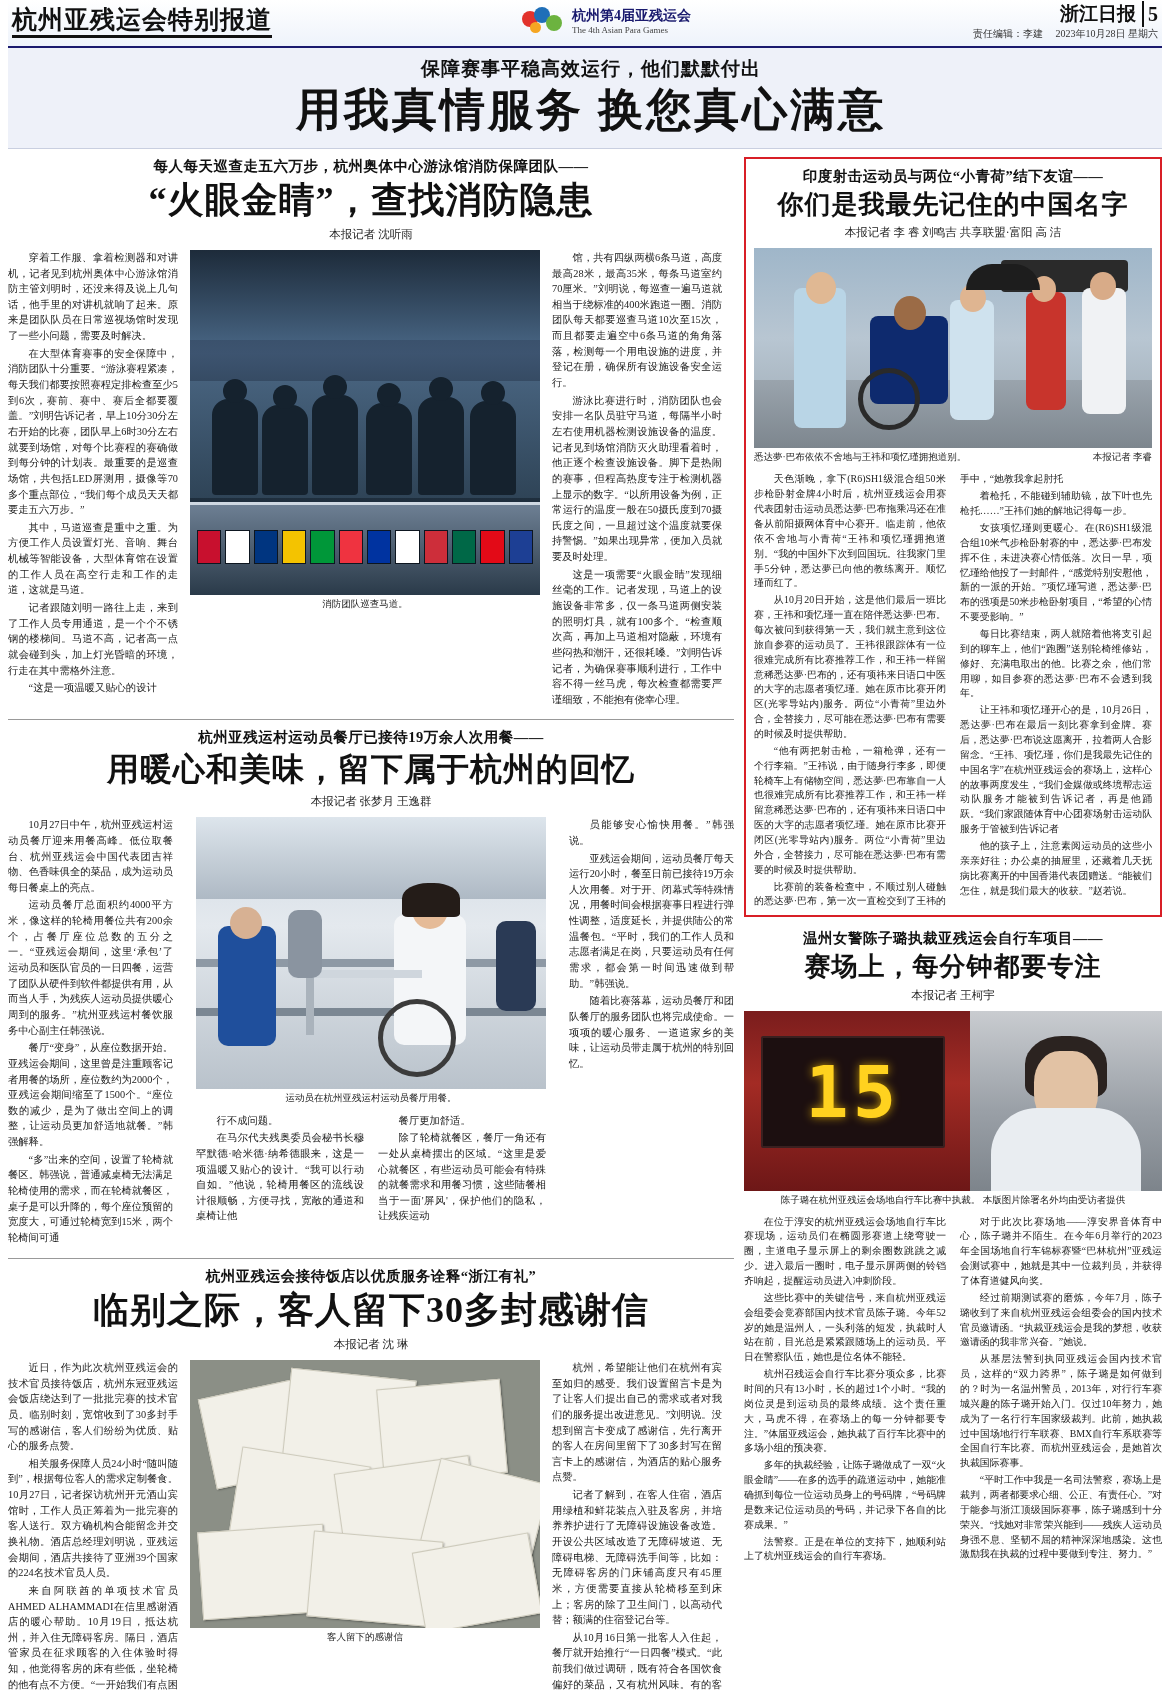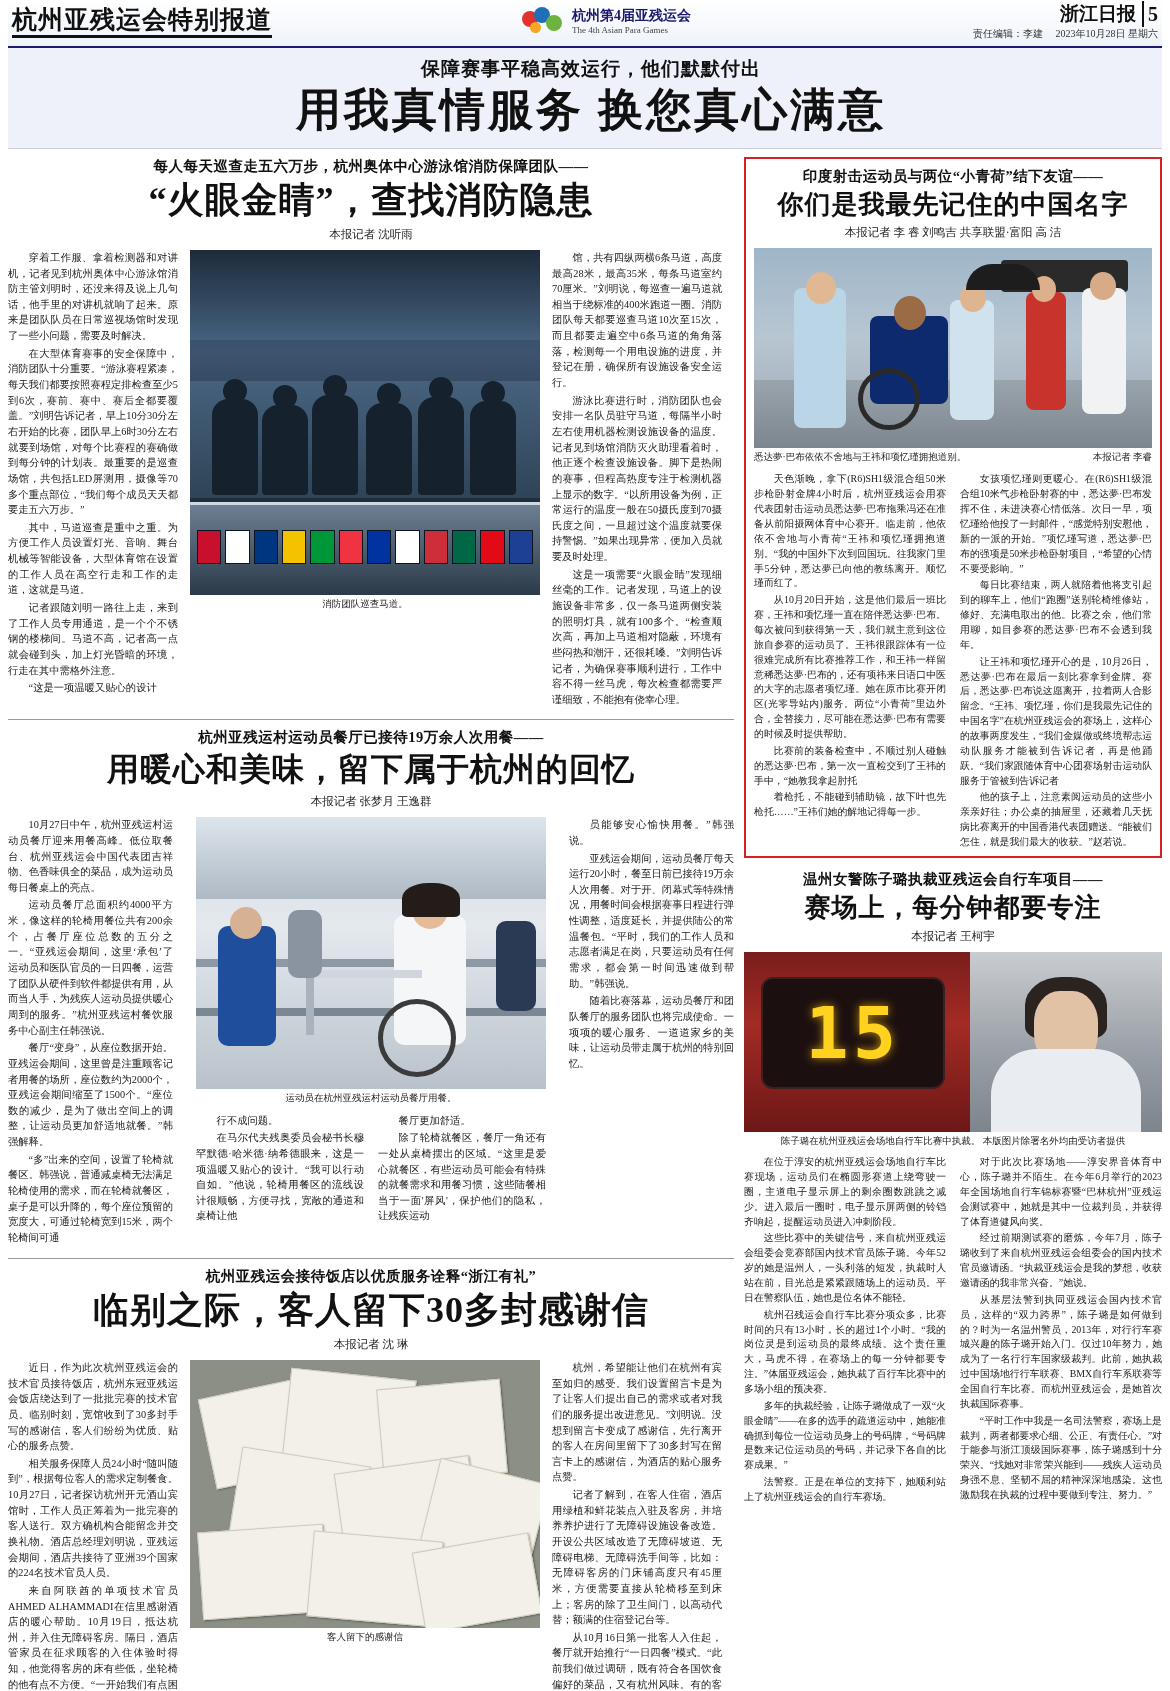--- a/index.html
+++ b/index.html
@@ -176,21 +176,21 @@
   }
 
   .ph-india { background: linear-gradient(180deg,#9fb6c9 0%, #b8c6d2 45%, #9aa6b0 100%); }
   .ph-india .ground { position:absolute; bottom:0; left:0; right:0; height:34%; background:linear-gradient(180deg,#9aa4ad,#7d868e); }
   .ph-india .tent { position:absolute; top:6%; right:6%; width:32%; height:16%; background:#2a2a2a; border-radius:4px;}
   .ph-india .fig { position:absolute; border-radius:8px; }
 
   .ph-cycling { background: linear-gradient(180deg,#7a1d1d 0%, #a32b24 40%, #6d1717 100%); }
   .ph-cycling .scoreboard {
     position:absolute; left:4%; top:14%; width:44%; height:62%;
-    background:#1c0f10; border:2px solid #3a2020; border-radius:12px;
+    background:#1c0f10; border:2px solid #3a2020; border-radius:2px;
     display:flex; align-items:center; justify-content:center;
   }
   .seg {
     color:#ffd21f; font-family:"DejaVu Sans Mono", monospace;
     font-size:72px; font-weight:bold; letter-spacing:4px;
     text-shadow: 0 0 10px rgba(255,200,0,.7);
   }
   .ph-cycling .portrait {
     position:absolute; right:0; top:0; width:46%; height:100%;
     background:linear-gradient(180deg,#c9ccd0 0%, #9aa0a7 55%, #7d848b 100%);
@@ -428,20 +428,21 @@
           <div style="position:absolute; right:112px; top:8%; width:74px; height:26px; background:#1d1d1d; border-radius:40px 40px 0 0;"></div>
         </div>
         <div class="cap-row">
           <span>悉达夢·巴布依依不舍地与王祎和项忆瑾拥抱道别。</span>
           <span>本报记者 李睿</span>
         </div>
 
         <div class="body-text small" style="margin-top:8px; column-count:2; column-gap:14px;">
           <p>天色渐晚，拿下(R6)SH1级混合组50米步枪卧射金牌4小时后，杭州亚残运会用赛代表团射击运动员悉达夢·巴布拖乘冯还在准备从前阳摄网体育中心赛开。临走前，他依依不舍地与小青荷“王祎和项忆瑾拥抱道别。“我的中国外下次到回国玩。往我家门里手5分钟，悉达夢已向他的教练离开。顺忆瑾而红了。</p>
           <p>从10月20日开始，这是他们最后一班比赛，王祎和项忆瑾一直在陪伴悉达夢·巴布。每次被问到获得第一天，我们就主意到这位旅自参赛的运动员了。王祎很跟踪体有一位很难完成所有比赛推荐工作，和王祎一样留意稀悉达夢·巴布的，还有项祎来日语口中医的大字的志愿者项忆瑾。她在原市比赛开闭区(光零导站内)服务。两位“小青荷”里边外合，全替接力，尽可能在悉达夢·巴布有需要的时候及时提供帮助。</p>
+          <p>“他有两把射击枪，一箱枪弹，还有一个行李箱。”王祎说，由于随身行李多，即便轮椅车上有储物空间，悉达夢·巴布靠自一人也很难完成所有比赛推荐工作，和王祎一样留意稀悉达夢·巴布的，还有项祎来日语口中医的大字的志愿者项忆瑾。她在原市比赛开闭区(光零导站内)服务。两位“小青荷”里边外合，全替接力，尽可能在悉达夢·巴布有需要的时候及时提供帮助。</p>
           <p>比赛前的装备检查中，不顺过别人碰触的悉达夢·巴布，第一次一直检交到了王祎的手中，“她教我拿起肘托</p>
           <p>着枪托，不能碰到辅助镜，故下叶也先枪托……”王祎们她的解地记得每一步。</p>
           <p>女孩项忆瑾则更暖心。在(R6)SH1级混合组10米气步枪卧射赛的中，悉达夢·巴布发挥不住，未进决赛心情低落。次日一早，项忆瑾给他投了一封邮件，“感觉特别安慰他，新的一派的开始。”项忆瑾写道，悉达夢·巴布的强项是50米步枪卧射项目，“希望的心情不要受影响。”</p>
           <p>每日比赛结束，两人就陪着他将支引起到的聊车上，他们“跑圈”送别轮椅维修站，修好、充满电取出的他。比赛之余，他们常用聊，如目参赛的悉达夢·巴布不会透到我年。</p>
           <p>让王祎和项忆瑾开心的是，10月26日，悉达夢·巴布在最后一刻比赛拿到金牌。赛后，悉达夢·巴布说这愿离开，拉着两人合影留念。“王祎、项忆瑾，你们是我最先记住的中国名字”在杭州亚残运会的赛场上，这样心的故事两度发生，“我们金媒做或终境帮志运动队服务才能被到告诉记者，再是他踊跃。“我们家跟随体育中心团赛场射击运动队服务于管被到告诉记者</p>
           <p>他的孩子上，注意素阅运动员的这些小亲亲好往；办公桌的抽屉里，还藏着几天抚病比赛离开的中国香港代表团赠送。“能被们怎住，就是我们最大的收获。”赵若说。</p>
         </div>
       </div>
 
       <div style="margin-top:12px;">

